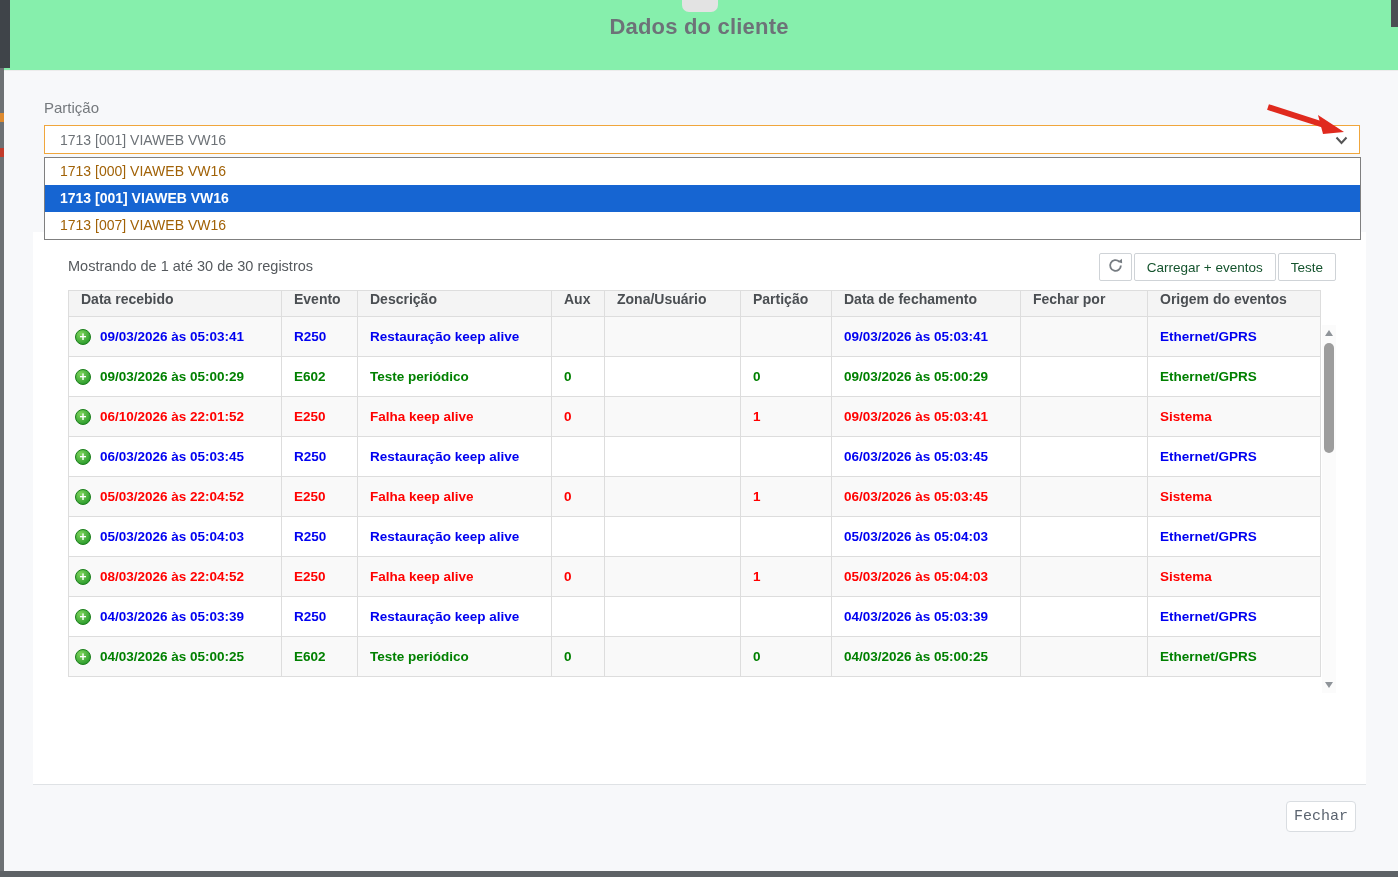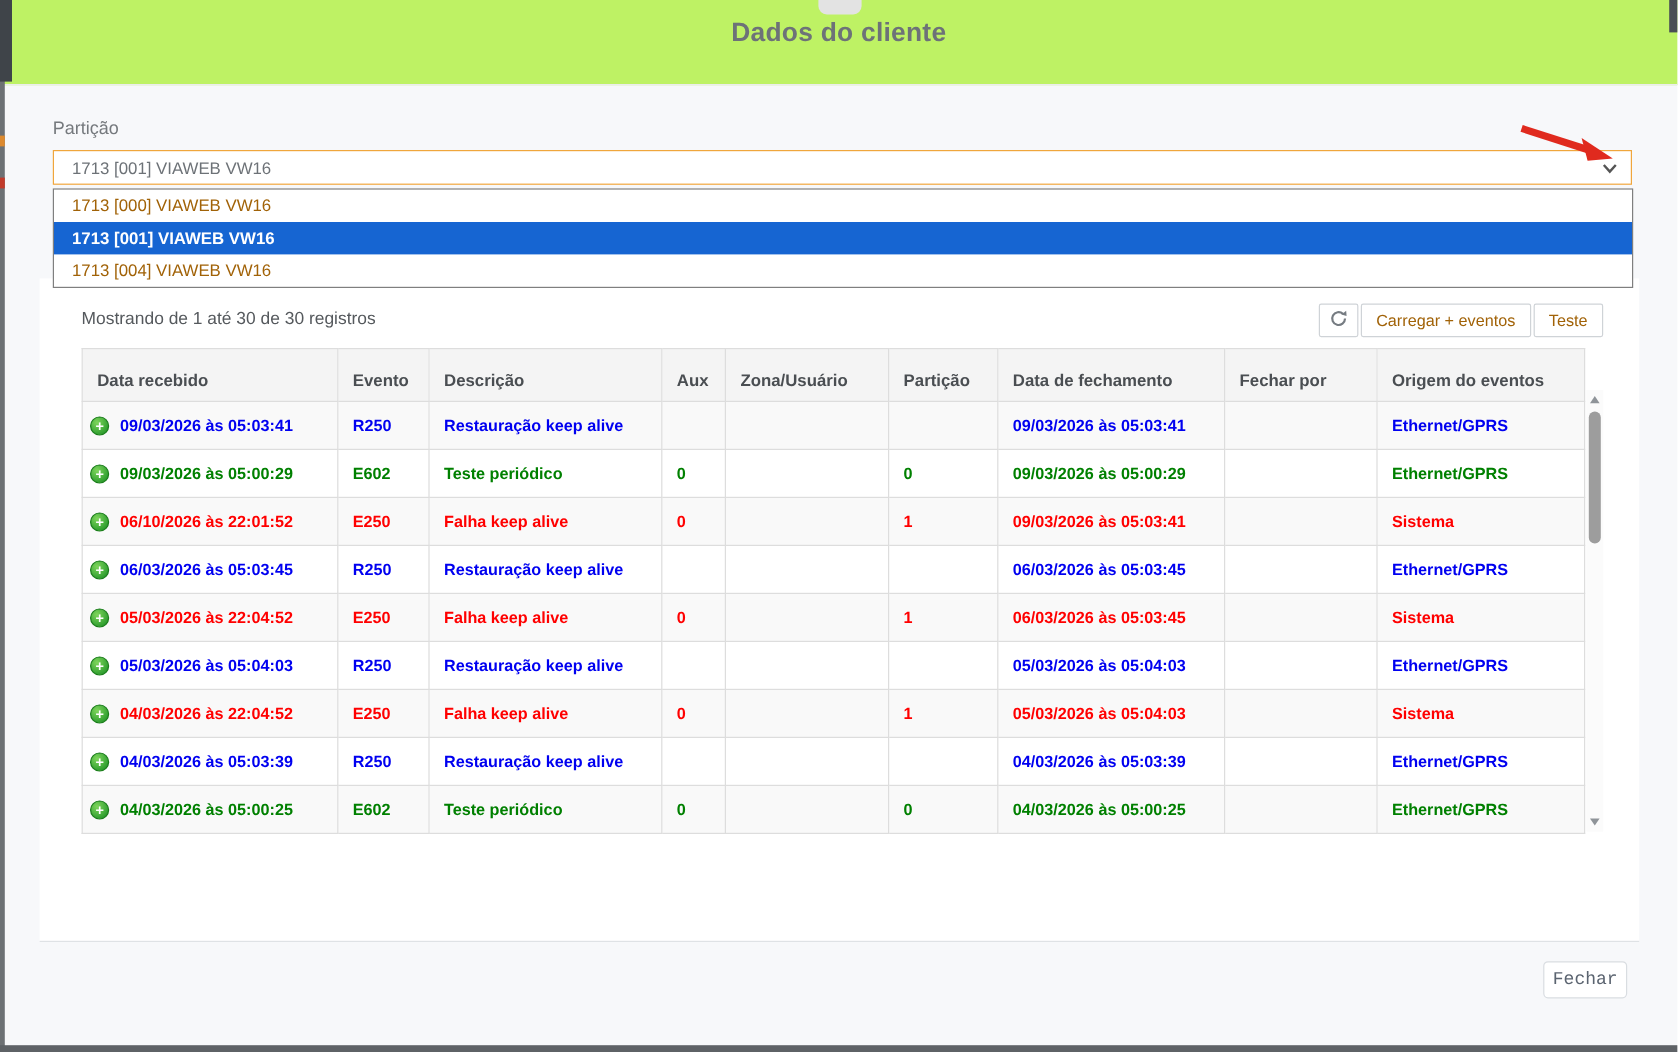--- a/index.html
+++ b/index.html
@@ -14,21 +14,21 @@
   .edge-left   { position:absolute; left:0; top:0; width:4px; height:877px; background:#6d7174; z-index:5; }
   .edge-topleft{ position:absolute; left:0; top:0; width:10px; height:68px; background:#3f4449; z-index:6; }
   .edge-topright{ position:absolute; right:0; top:0; width:7px; height:27px; background:#4a4f54; z-index:6; }
   .edge-bottom { position:absolute; left:0; bottom:0; width:100%; height:6px; background:#5e6266; z-index:5; }
   .edge-dot-a  { position:absolute; left:0; top:113px; width:4px; height:9px; background:#dd8a2f; z-index:6; }
   .edge-dot-b  { position:absolute; left:0; top:148px; width:4px; height:9px; background:#c23b2b; z-index:6; }
 
   
   .modal-header {
     position:absolute; left:0; top:0; right:0; height:71px;
-    background:#bef264; border-bottom:1px solid #ececec; z-index:2;
+    background:#86efac; border-bottom:1px solid #ececec; z-index:2;
   }
   .drag-pill {
     position:absolute; left:682px; top:0; width:36px; height:12px;
     background:#e3e3e3; border-radius:0 0 7px 7px;
   }
   .modal-title {
     text-align:center; padding-top:14px;
     font-size:22px; font-weight:600; color:#6d7278; letter-spacing:.2px;
   }
 
@@ -67,34 +67,34 @@
   }
   .showing-text {
     position:absolute; left:35px; top:26px;
     font-size:14.5px; color:#55595d;
   }
   .btn-group {
     position:absolute; right:30px; top:21px; display:flex; gap:2px;
   }
   .tbtn {
     height:28px; background:#fff; border:1px solid #cfd3d7; border-radius:2px;
-    color:#a16207; font-size:13.5px; font-family:inherit;
+    color:#14532d; font-size:13.5px; font-family:inherit;
     display:flex; align-items:center; justify-content:center; padding:0 12px; cursor:pointer;
   }
   .tbtn.icon-only { width:33px; padding:0; }
 
   
   table.events {
     position:absolute; left:35px; top:58px; width:1252px;
     border-collapse:collapse; table-layout:fixed;
   }
   .events th {
     background:#f4f4f4; border:1px solid #dddddd;
     font-size:14px; font-weight:700; color:#4a4e52; text-align:left;
-    padding:18px 8px 9px 12px; white-space:nowrap; overflow:hidden;
+    padding:0 8px 9px 12px; white-space:nowrap; overflow:hidden;
   }
   .events td {
     border:1px solid #dddddd; height:40px; padding:0 8px 0 12px;
     font-size:13.5px; font-weight:700; white-space:nowrap; overflow:hidden;
   }
   .events tbody tr:nth-child(odd) { background:#f9f9f9; }
   .events tbody tr:nth-child(even){ background:#ffffff; }
   .cell-flex { display:flex; align-items:center; }
   .events td:first-child { padding-left:6px; }
   .expand-icon {
@@ -148,21 +148,21 @@
     <span>
       <svg width="13" height="9" viewBox="0 0 13 9">
           <path d="M1.5 1.5 L6.5 7 L11.5 1.5" fill="none" stroke="#555" stroke-width="2"></path>
         </svg>
     </span>
   </div>
 
   <div class="dropdown">
       <div class="dd-option">1713 [000] VIAWEB VW16</div>
       <div class="dd-option selected">1713 [001] VIAWEB VW16</div>
-      <div class="dd-option">1713 [004] VIAWEB VW16</div>
+      <div class="dd-option">1713 [007] VIAWEB VW16</div>
     </div>
 
   <svg class="annotation-arrow" width="92" height="40" viewBox="0 0 92 40">
     <line x1="6" y1="6" x2="62" y2="24" stroke="#e02a1e" stroke-width="6"></line>
     <polygon points="82,31 56,14 61,33" fill="#e02a1e"></polygon>
   </svg>
 
   <div class="card">
     <div class="showing-text">Mostrando de 1 até 30 de 30 registros</div>
 
@@ -298,21 +298,21 @@
             <td></td>
             <td></td>
             <td>05/03/2026 às 05:04:03</td>
             <td></td>
             <td>Ethernet/GPRS</td>
           </tr>
           <tr style="color: rgb(255, 0, 0);">
             <td>
               <div class="cell-flex">
                 <span class="expand-icon">+</span>
-                <span>04/03/2026 às 22:04:52</span>
+                <span>08/03/2026 às 22:04:52</span>
               </div>
             </td>
             <td>E250</td>
             <td>Falha keep alive</td>
             <td>0</td>
             <td></td>
             <td>1</td>
             <td>05/03/2026 às 05:04:03</td>
             <td></td>
             <td>Sistema</td>

